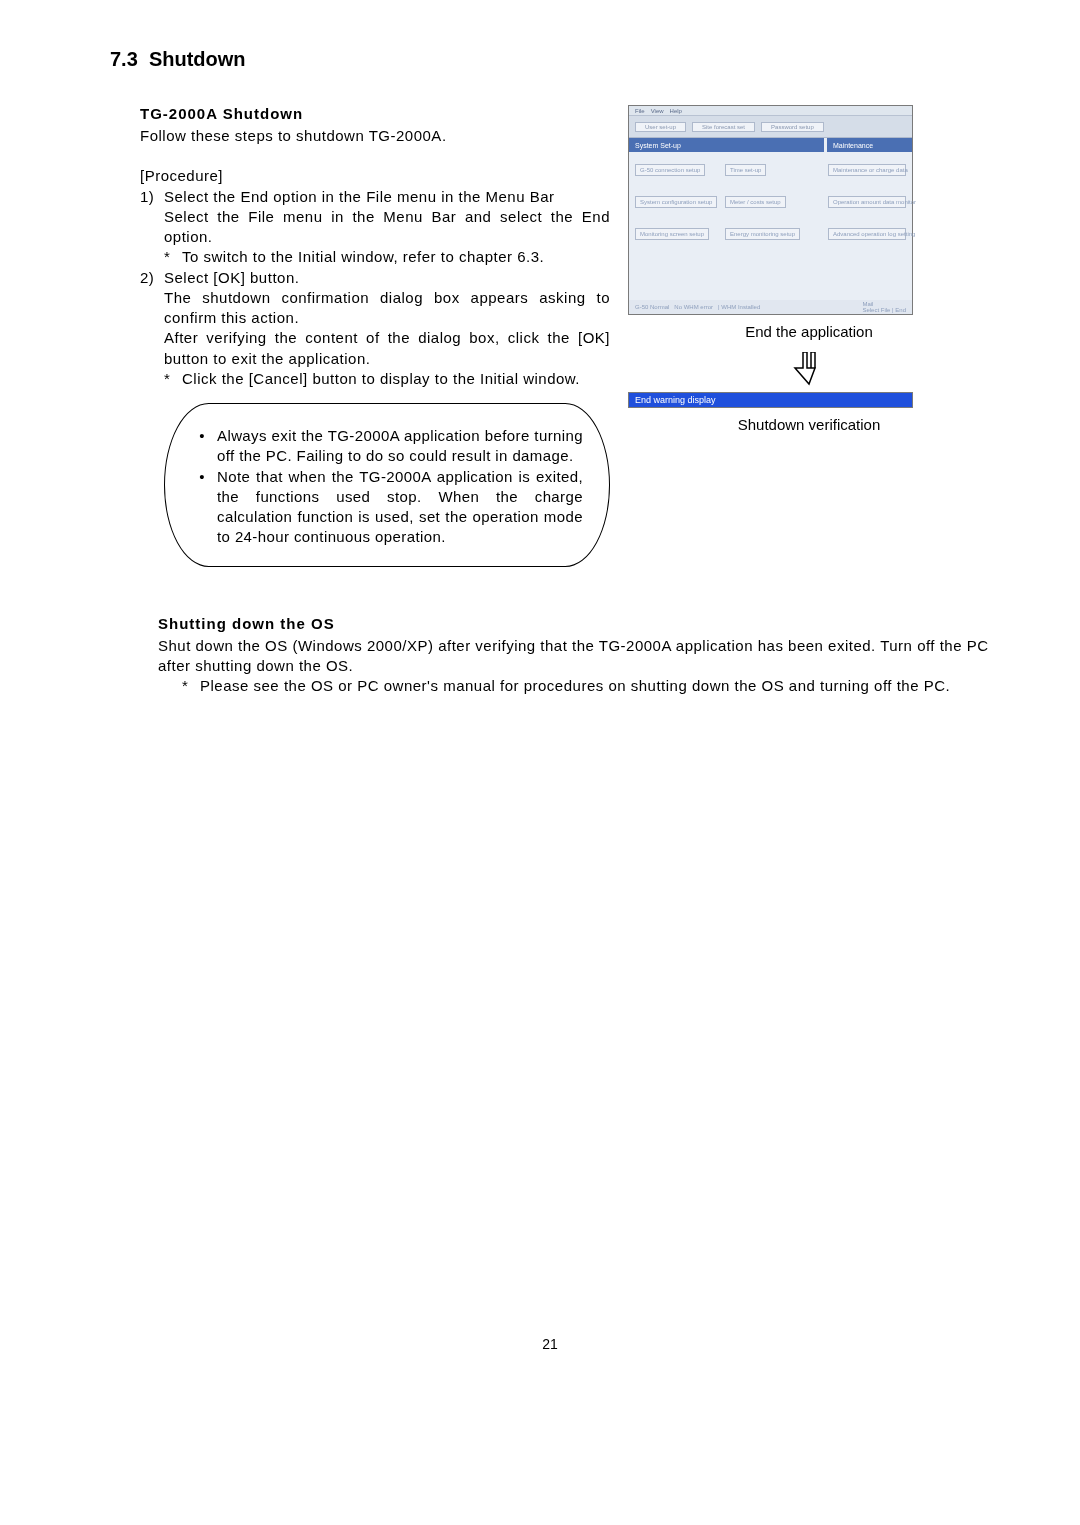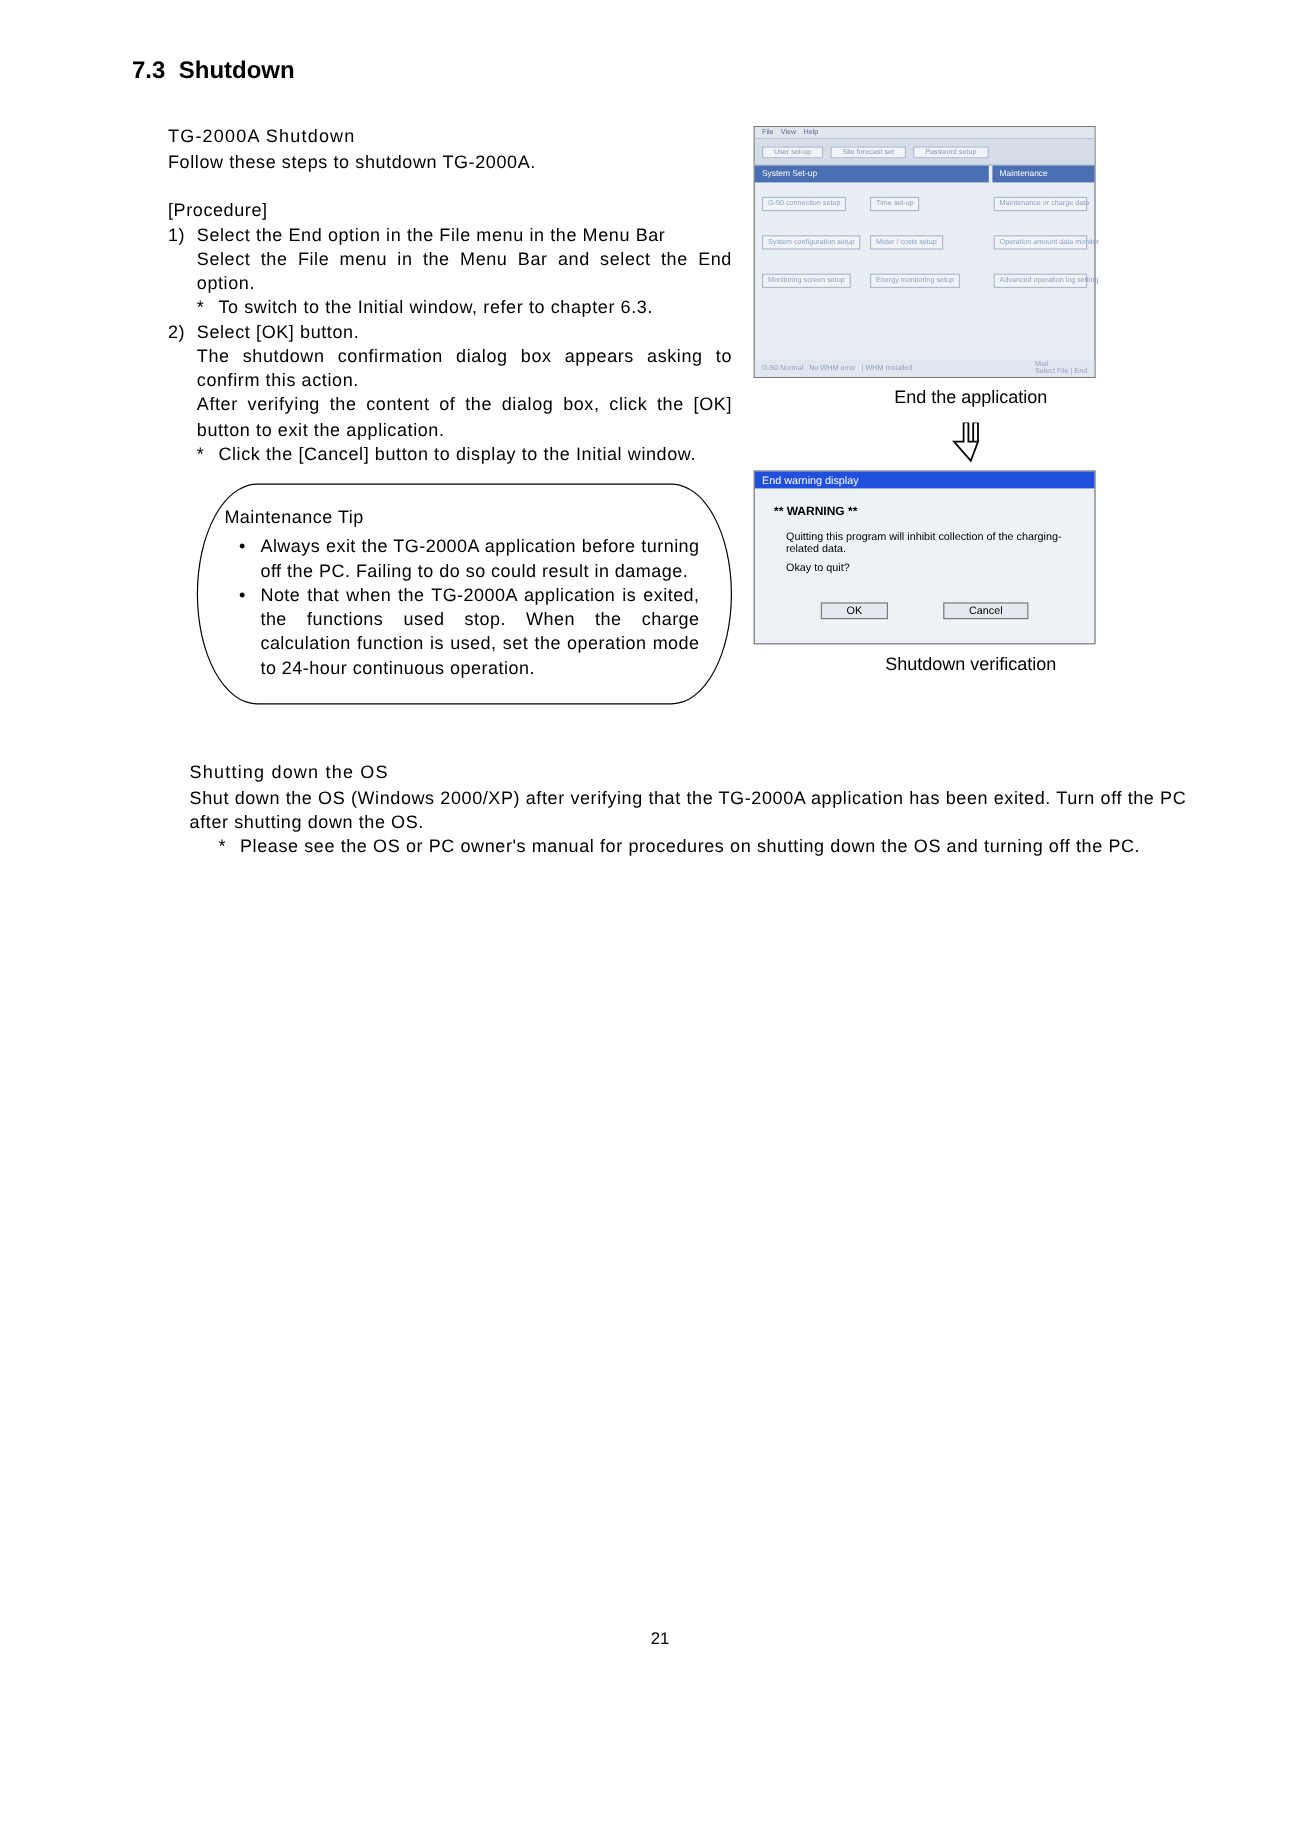--- a/index.html
+++ b/index.html
@@ -1,20 +1,20 @@
 <!DOCTYPE html>
 <html><head>
 <meta charset="utf-8">
 <style>
   * { box-sizing: border-box; margin: 0; padding: 0; }
   html, body { width: 1080px; background: #fff; font-family: Arial, Helvetica, sans-serif; color: #000; }
   .page { position: relative; padding: 48px 90px 40px 110px; }
 
   .section-title { font-size: 20px; font-weight: bold; margin-bottom: 34px; }
-  .sub-heading   { font-size: 15px; font-weight: normal; letter-spacing: 1px; margin-bottom: 4px; }
+  .sub-heading   { font-size: 15px; font-weight: bold; letter-spacing: 1px; margin-bottom: 4px; }
 
   .indent-1 { margin-left: 30px; }
   .body-text { font-size: 15px; line-height: 1.35; letter-spacing: 0.5px; }
   .gap-m { margin-top: 20px; }
 
   .two-col { display: flex; align-items: flex-start; }
   .left-col { width: 470px; }
   .right-col { margin-left: 18px; flex: 1; }
 
   .proc-list { font-size: 15px; line-height: 1.35; letter-spacing: 0.5px; }
@@ -106,21 +106,20 @@
             <div class="num"></div>
             <div class="txt">After verifying the content of the dialog box, click the [OK] button to exit the application.</div>
           </div>
         <div class="star-note">
           <div class="st">*</div>
           <div class="tx">Click the [Cancel] button to display to the Initial window.</div>
         </div>
       </div>
 
       <div class="tip-box">
-        <div>Maintenance Tip</div>
         <ul>
           <li>
               <span class="bul">•</span>
               <span class="b-txt">Always exit the TG-2000A application before turning off the PC. Failing to do so could result in damage.</span>
             </li>
           <li>
               <span class="bul">•</span>
               <span class="b-txt">Note that when the TG-2000A application is exited, the functions used stop. When the charge calculation function is used, set the operation mode to 24-hour continuous operation.</span>
             </li>
         </ul>
@@ -168,29 +167,20 @@
       <div class="caption">End the application</div>
 
       <div class="v-arrow">
         <svg viewBox="0 0 40 34">
             <path d="M14 0 h4 v16 h8 L20 32 L6 16 h8 Z  M22 0 h4 v16 h-4 Z" fill="none" stroke="#000" stroke-width="1.5"></path>
           </svg>
       </div>
 
       <div class="fig2">
         <div class="title">End warning display</div>
-        <div class="body">
-          <div class="warn">** WARNING **</div>
-          <div class="msg1">Quitting this program will inhibit collection of the charging-related data.</div>
-          <div class="msg2">Okay to quit?</div>
-          <div class="row-btn">
-            <span class="dbtn">OK</span>
-            <span class="dbtn">Cancel</span>
-          </div>
-        </div>
       </div>
       <div class="caption">Shutdown verification</div>
     </div>
   </div>
 
   <div class="os-block">
     <div class="sub-heading">Shutting down the OS</div>
     <div class="body-text">Shut down the OS (Windows 2000/XP) after verifying that the TG-2000A application has been exited. Turn off the PC after shutting down the OS.</div>
     <div class="star-note body-text" style="margin-left:24px;">
       <div class="st">*</div>

